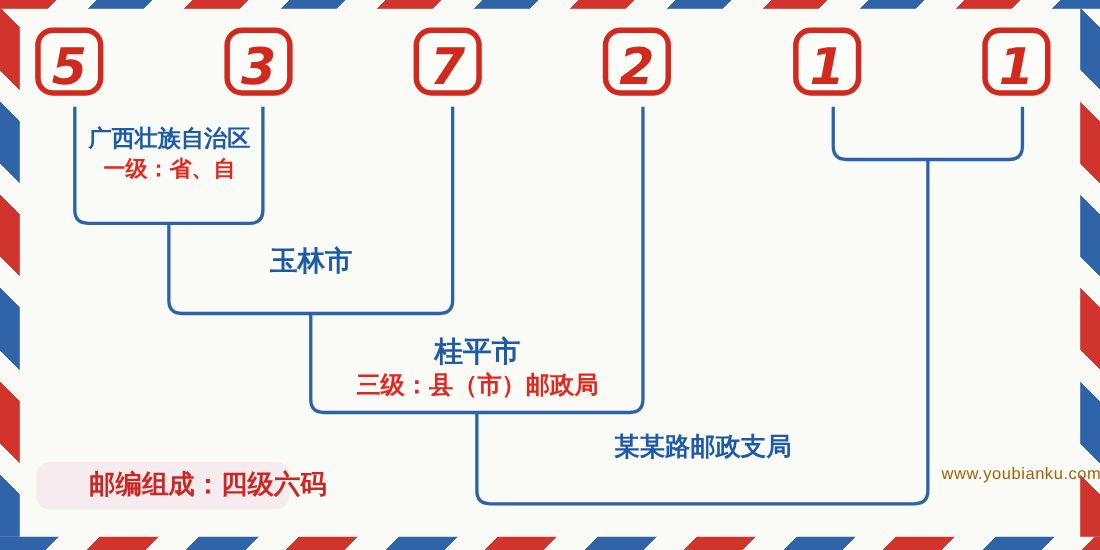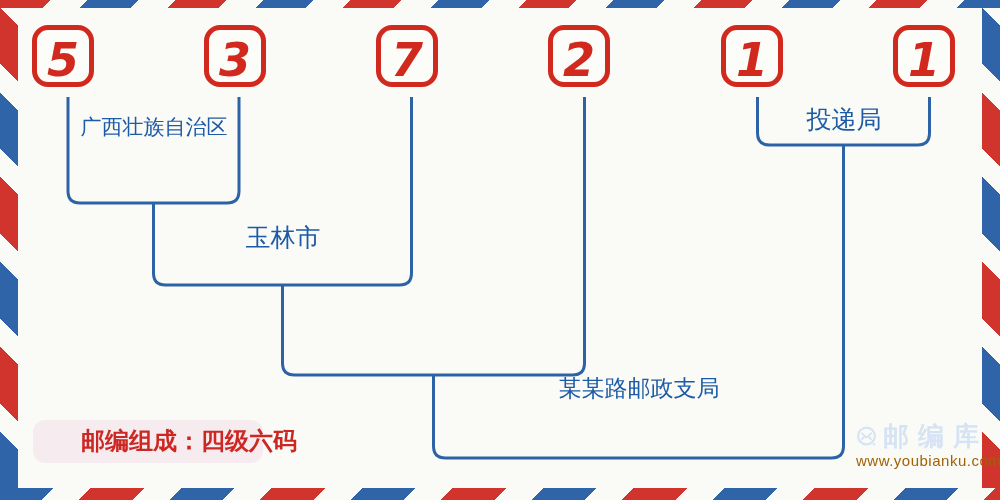--- a/index.html
+++ b/index.html
@@ -47,32 +47,32 @@
     font-weight:bold;font-style:italic;
     font-size:46px;line-height:60px;text-align:center;
   }
   .d1{left:32px;} .d2{left:204px;} .d3{left:376px;}
   .d4{left:548px;} .d5{left:721px;} .d6{left:893px;}
   
   .connectors{position:absolute;left:0;top:0;}
   .connectors path{stroke:#2c62a6;stroke-width:3;fill:none;}
   
   .lvl{position:absolute;transform:translateX(-50%);text-align:center;white-space:nowrap;}
-  .lvl .name{color:#1e5ba6;font-weight:normal;}
+  .lvl .name{color:#1e5ba6;font-weight:bold;}
   .lvl .desc{color:#e02820;font-weight:bold;}
   .lvl1{left:154px;top:113px;}
   .lvl1 .name{font-size:21px;line-height:28px;}
   .lvl1 .desc{font-size:20px;line-height:26px;}
   .lvl2{left:283px;top:222px;text-align:center;}
   .lvl2 .name{font-size:25px;line-height:31px;}
   .lvl2 .desc{font-size:22px;line-height:28px;}
   .lvl3{left:434px;top:303px;}
   .lvl3 .name{font-size:26px;line-height:32px;}
   .lvl3 .desc{font-size:22px;line-height:29px;}
-  .lvl4{left:639px;top:373px;}
+  .lvl4{left:639px;top:391px;}
   .lvl4 .name{font-size:23px;line-height:30px;}
   .lvl4 .desc{font-size:22px;line-height:31px;}
   .lvl5{left:844px;top:104px;}
   .lvl5 .name{font-size:25px;line-height:31px;}
   
   .badge{
     position:absolute;left:33px;top:420px;
     width:230px;height:43px;border-radius:12px;
     background:#f6ecef;
     color:#cc2722;font-weight:bold;font-size:24px;line-height:43px;
@@ -112,43 +112,36 @@
 
   <div class="digit-box d1">5</div>
   <div class="digit-box d2">3</div>
   <div class="digit-box d3">7</div>
   <div class="digit-box d4">2</div>
   <div class="digit-box d5">1</div>
   <div class="digit-box d6">1</div>
 
   <div class="lvl lvl1">
     <div class="name">广西壮族自治区</div>
+    <div class="desc">一级：省、自</div>
   </div>
 
   <div class="lvl lvl2">
     <div class="name">玉林市</div>
   </div>
 
+  <div class="lvl lvl3">
+    <div class="name">桂平市</div>
+    <div class="desc">三级：县（市）邮政局</div>
+  </div>
 
   <div class="lvl lvl4">
     <div class="name">某某路邮政支局</div>
   </div>
 
-  <div class="lvl lvl5">
-    <div class="name">投递局</div>
-  </div>
 
   <div class="badge">邮编组成：四级六码</div>
 
   <div class="watermark">
-    <div class="wm-row">
-      <svg width="30" height="30" viewBox="0 0 30 30">
-        <circle cx="15" cy="15" r="12" fill="none" stroke="#d5e3f4" stroke-width="3"></circle>
-        <path d="M 7.5 10.5 L 15 17 L 22.5 10.5" fill="none" stroke="#d5e3f4" stroke-width="2.4"></path>
-        <path d="M 7.5 20.5 L 12.5 15.5 M 22.5 20.5 L 17.5 15.5" fill="none" stroke="#d5e3f4" stroke-width="2.4"></path>
-        <rect x="24" y="25" width="3.5" height="3.5" fill="#dfe7f2"></rect>
-      </svg>
-      <div class="wm-brand">邮编库</div>
-    </div>
     <div class="wm-url">www.youbianku.com</div>
   </div>
 
 </div>
 
 </body></html>

